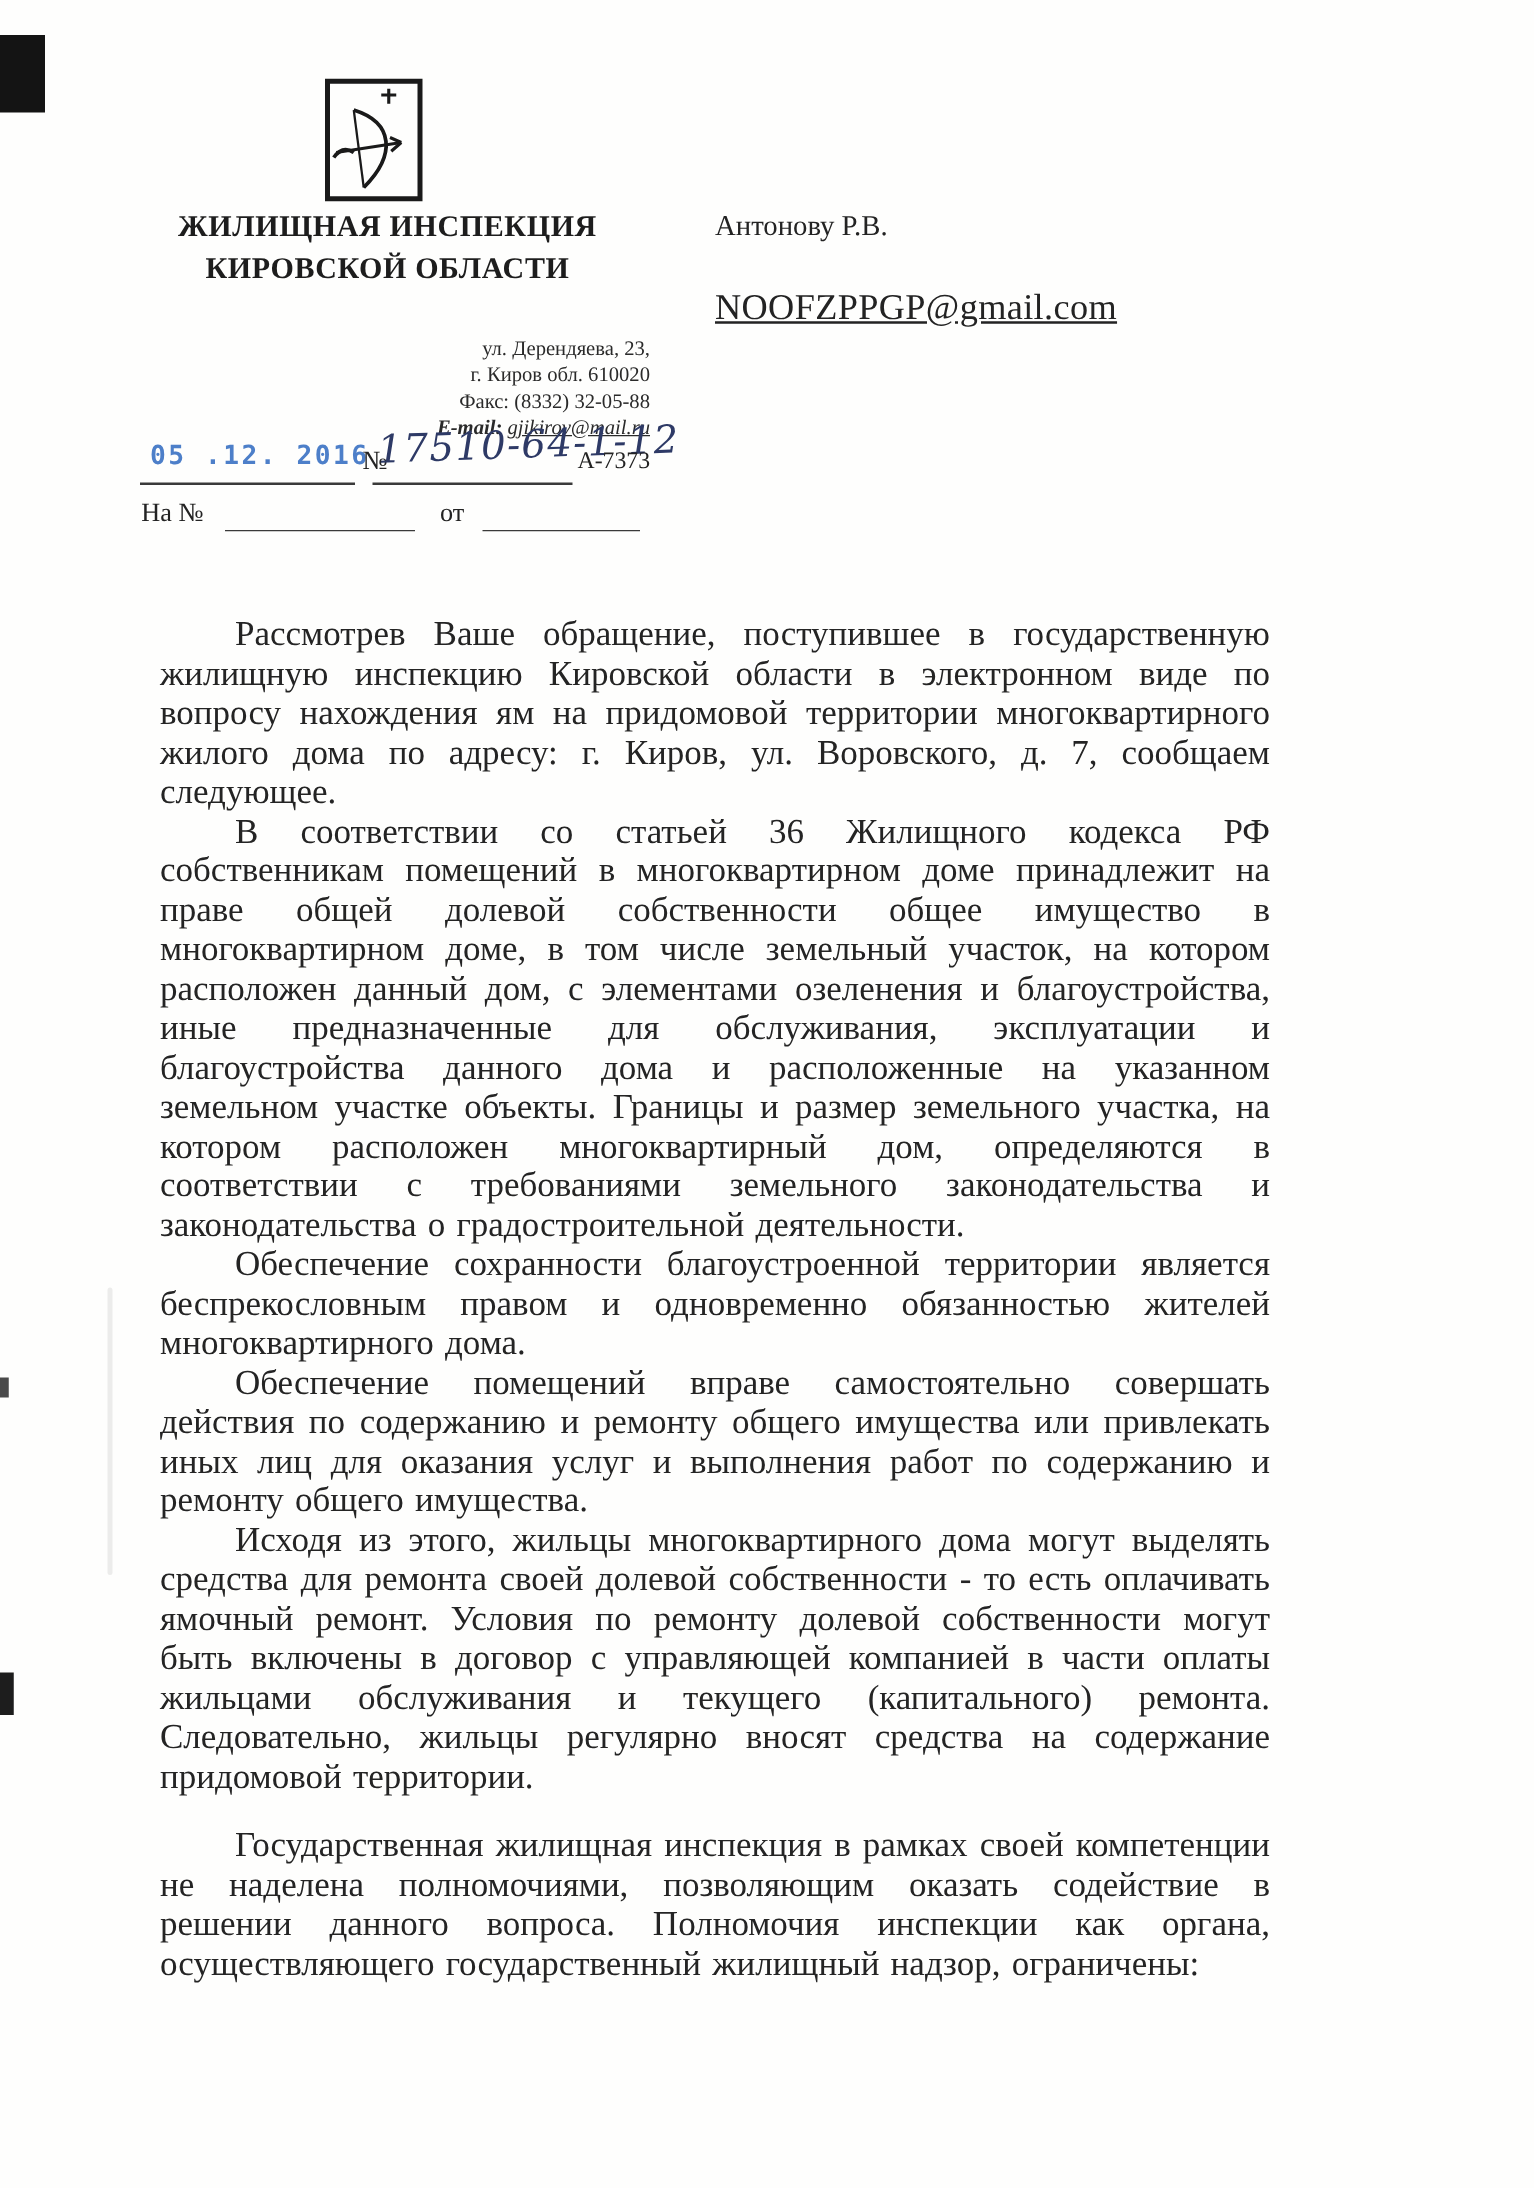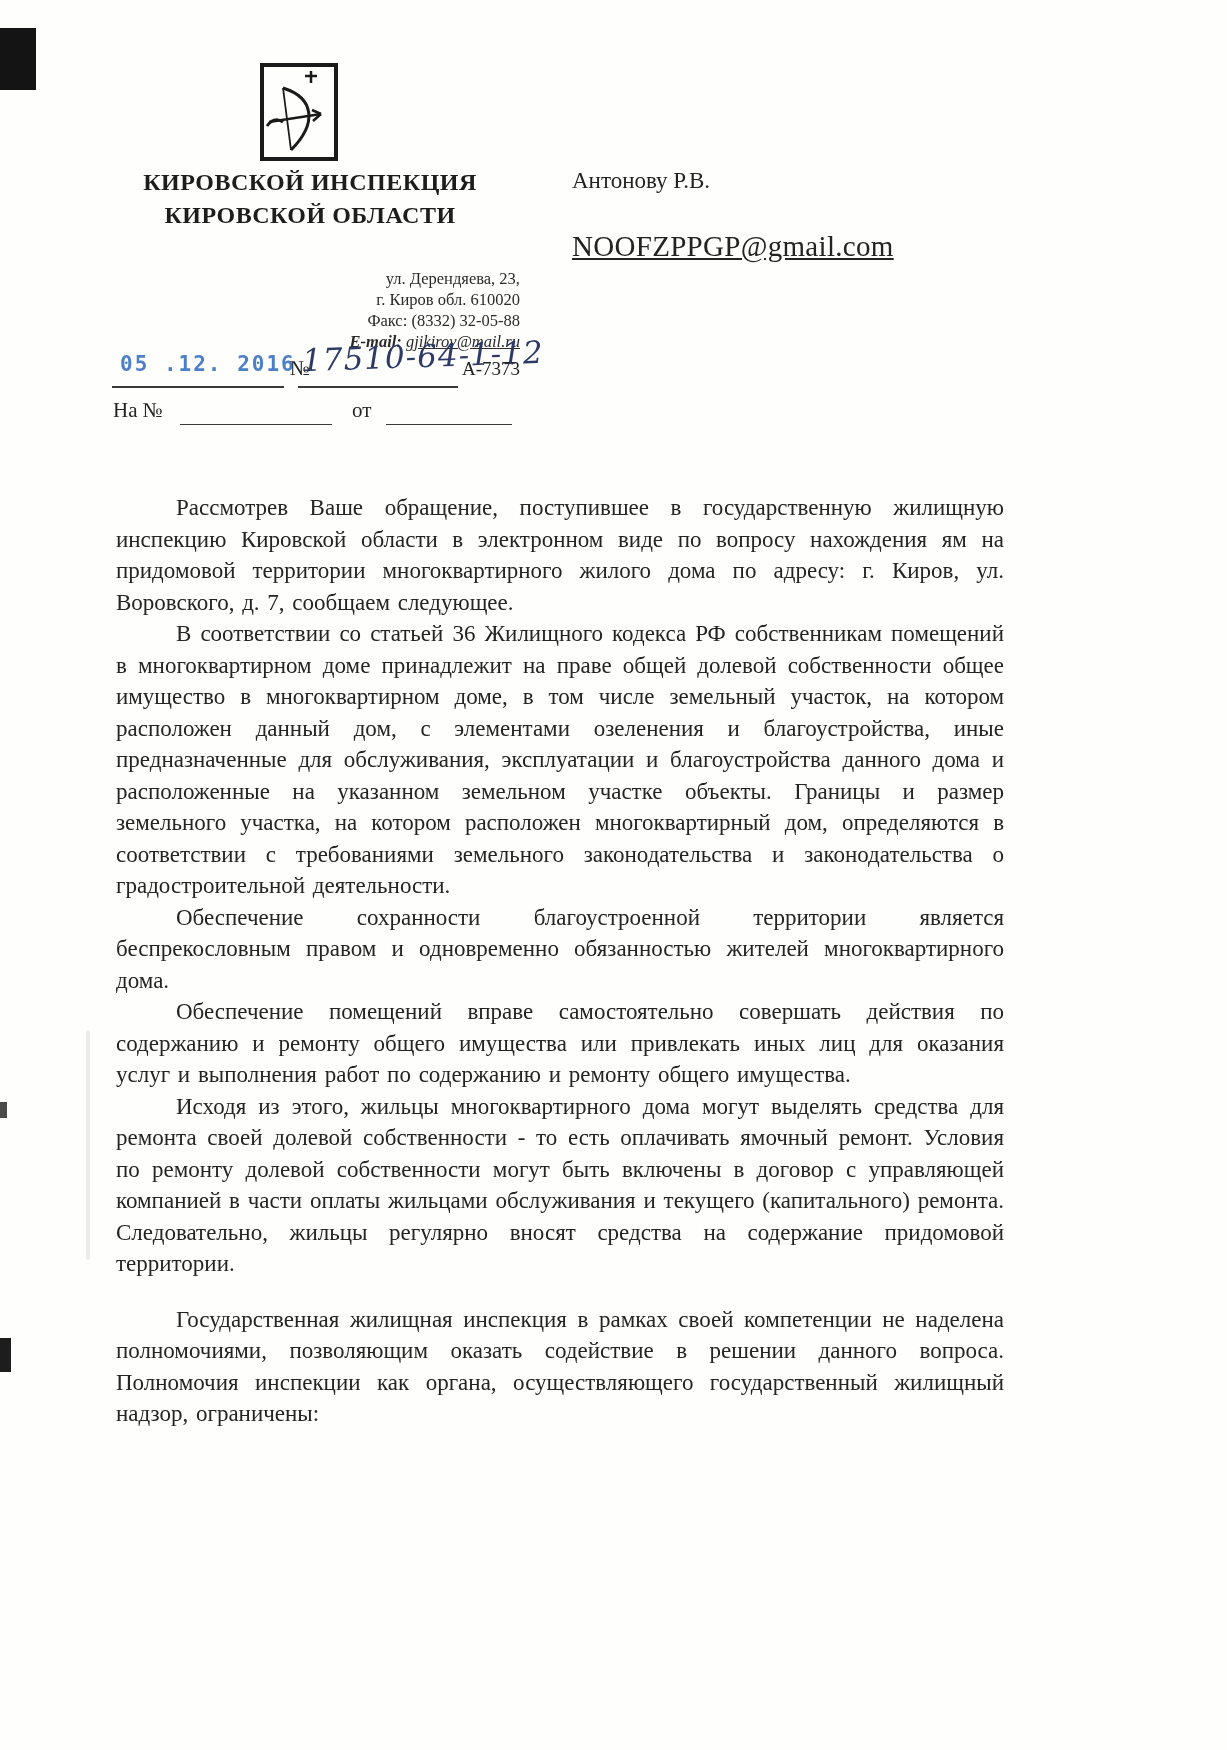--- a/index.html
+++ b/index.html
@@ -70,22 +70,22 @@
 
   
   .recipient-name { position: absolute; left: 572px; top: 168px; font-size: 23px; }
   .recipient-email {
     position: absolute; left: 572px; top: 230px; font-size: 29px;
     text-decoration: underline; letter-spacing: 0.3px;
   }
 
   
   .body-text {
-    position: absolute; left: 116px; top: 492px; width: 888px;
-    font-size: 23px; line-height: 31.5px; word-spacing: 2px;
+    position: absolute; left: 128px; top: 492px; width: 888px;
+    font-size: 28px; line-height: 31.5px; word-spacing: 2px;
     text-align: justify; text-align-last: left; color: #242424;
   }
   .body-text p { margin: 0; text-indent: 60px; }
   .body-text p.gap { margin-top: 24px; }
 </style>
 </head>
 <body>
 
 <div class="page">
 
@@ -100,21 +100,21 @@
       <path d="M52 9 v12 M46 14 h12" stroke="#1a1a1a" stroke-width="2.5" fill="none"></path>
       <path d="M24 26 C 56 36 58 62 32 88" stroke="#1a1a1a" stroke-width="3" fill="none"></path>
       <path d="M24 26 L 32 88" stroke="#1a1a1a" stroke-width="1.8" fill="none"></path>
       <path d="M10 60 L 62 52" stroke="#1a1a1a" stroke-width="2.5" fill="none"></path>
       <path d="M62 52 l -9 -4 M62 52 l -8 7" stroke="#1a1a1a" stroke-width="2.5" fill="none"></path>
       <path d="M8 64 q 7 -10 16 -4" stroke="#1a1a1a" stroke-width="3" fill="none"></path>
     </svg>
   </div>
 
   <div class="org-name">
-    <div>КИРОВСКОЙ ИНСПЕКЦИЯ</div>
+    <div>ЖИЛИЩНАЯ ИНСПЕКЦИЯ</div>
     <div>КИРОВСКОЙ ОБЛАСТИ</div>
   </div>
 
   <div class="address">
     <div>ул. Дерендяева, 23,</div>
     <div>г. Киров обл. 610020</div>
     <div>Факс: (8332)  32-05-88</div>
     <div class="email-line">
       <span class="em-label">E-mail:</span>
       <span class="em-value">gjikirov@mail.ru</span>

